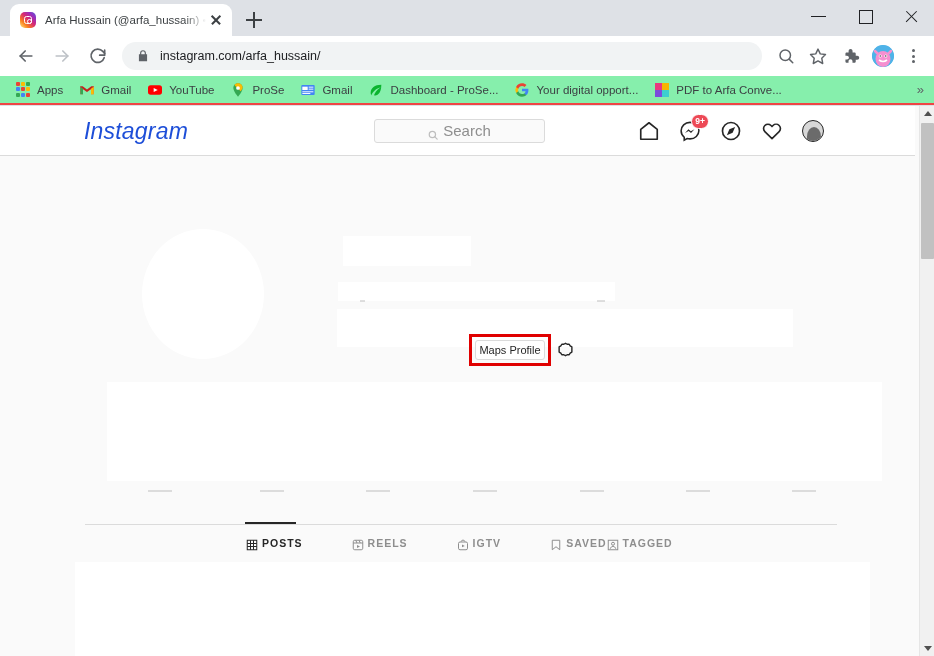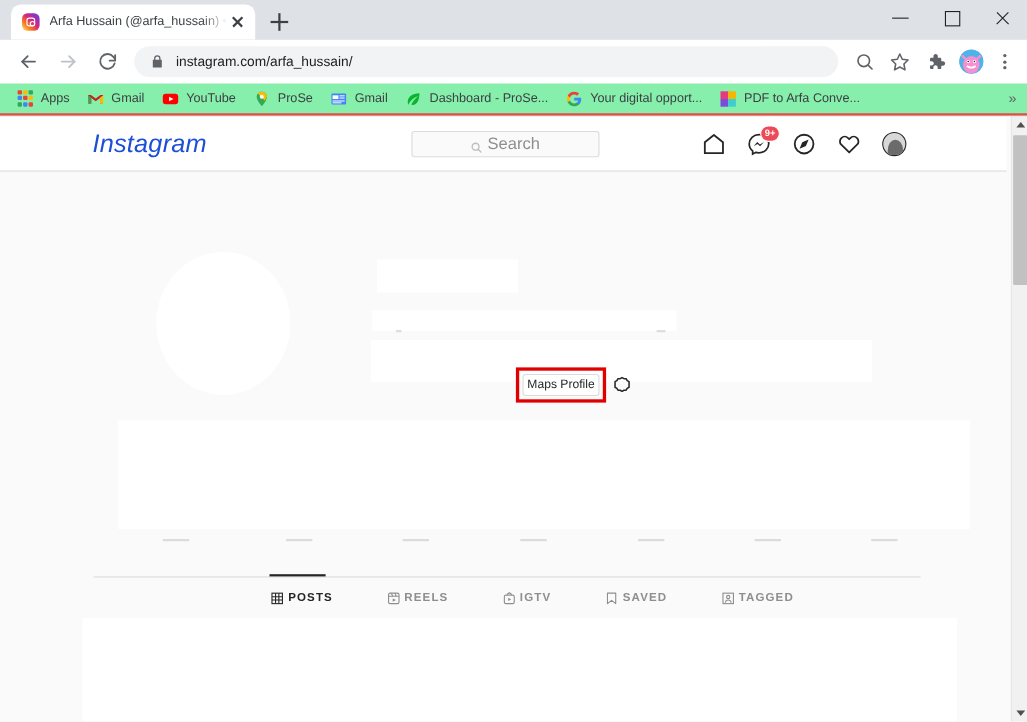--- a/index.html
+++ b/index.html
@@ -532,21 +532,21 @@
 
         <div class="ptab" style="margin-left:49px">
           <span class="ptab-ico">
             <svg width="12" height="12" viewBox="0 0 24 24" fill="none" stroke="currentColor" stroke-width="2" stroke-linejoin="round">
                 <polygon points="4.5,2.5 19.5,2.5 19.5,21.5 12,15.5 4.5,21.5"></polygon>
               </svg>
           </span>
           <span class="ptab-label">SAVED</span>
         </div>
 
-        <div class="ptab" style="margin-left:49px">
+        <div class="ptab" style="">
           <span class="ptab-ico">
             <svg width="12" height="12" viewBox="0 0 24 24" fill="none" stroke="currentColor" stroke-width="2">
                 <rect x="2.5" y="2.5" width="19" height="19"></rect>
                 <circle cx="12" cy="9.5" r="3"></circle>
                 <path d="M6.5 19.5c.8-3 2.9-4.6 5.5-4.6s4.7 1.6 5.5 4.6"></path>
               </svg>
           </span>
           <span class="ptab-label">TAGGED</span>
         </div>
       </div>

